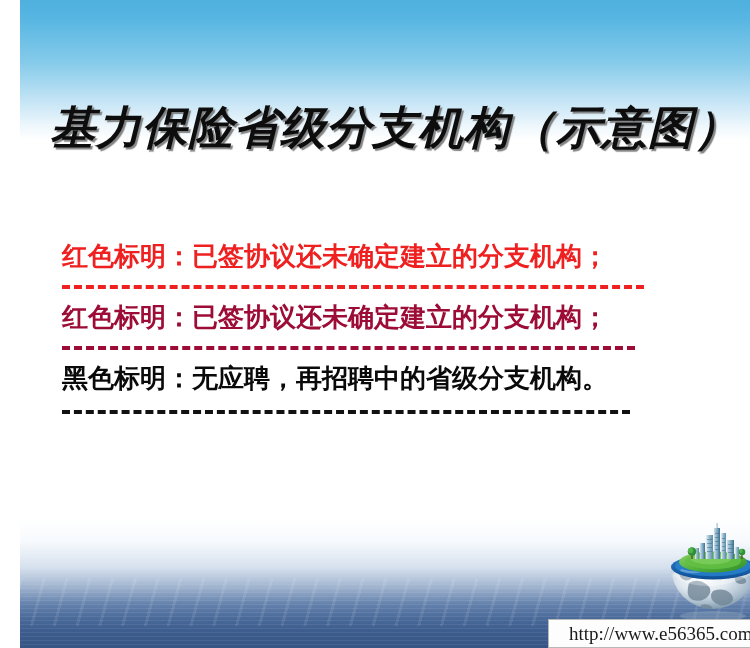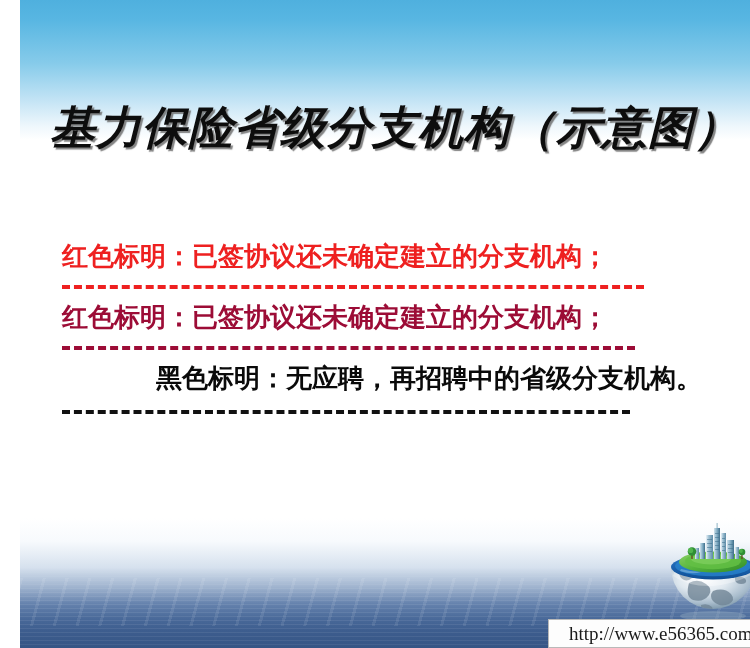--- a/index.html
+++ b/index.html
@@ -116,21 +116,21 @@
   .legend-text {
     font-family: "Liberation Sans", "DejaVu Sans", sans-serif;
     font-size: 26px;
     font-weight: bold;
     line-height: 40px;
     white-space: nowrap;
   }
 
   .r-red    { color: #ee2020; }
   .r-purple { color: #9c0c36; }
-  .r-black  { color: #0a0a0a; text-align: right; }
+  .r-black  { color: #0a0a0a; }
 
   .rule {
     height: 0;
     border: 0;
     margin: 0;
     position: relative;
   }
   .rule-red {
     width: 582px;
     margin-top: 9px;

